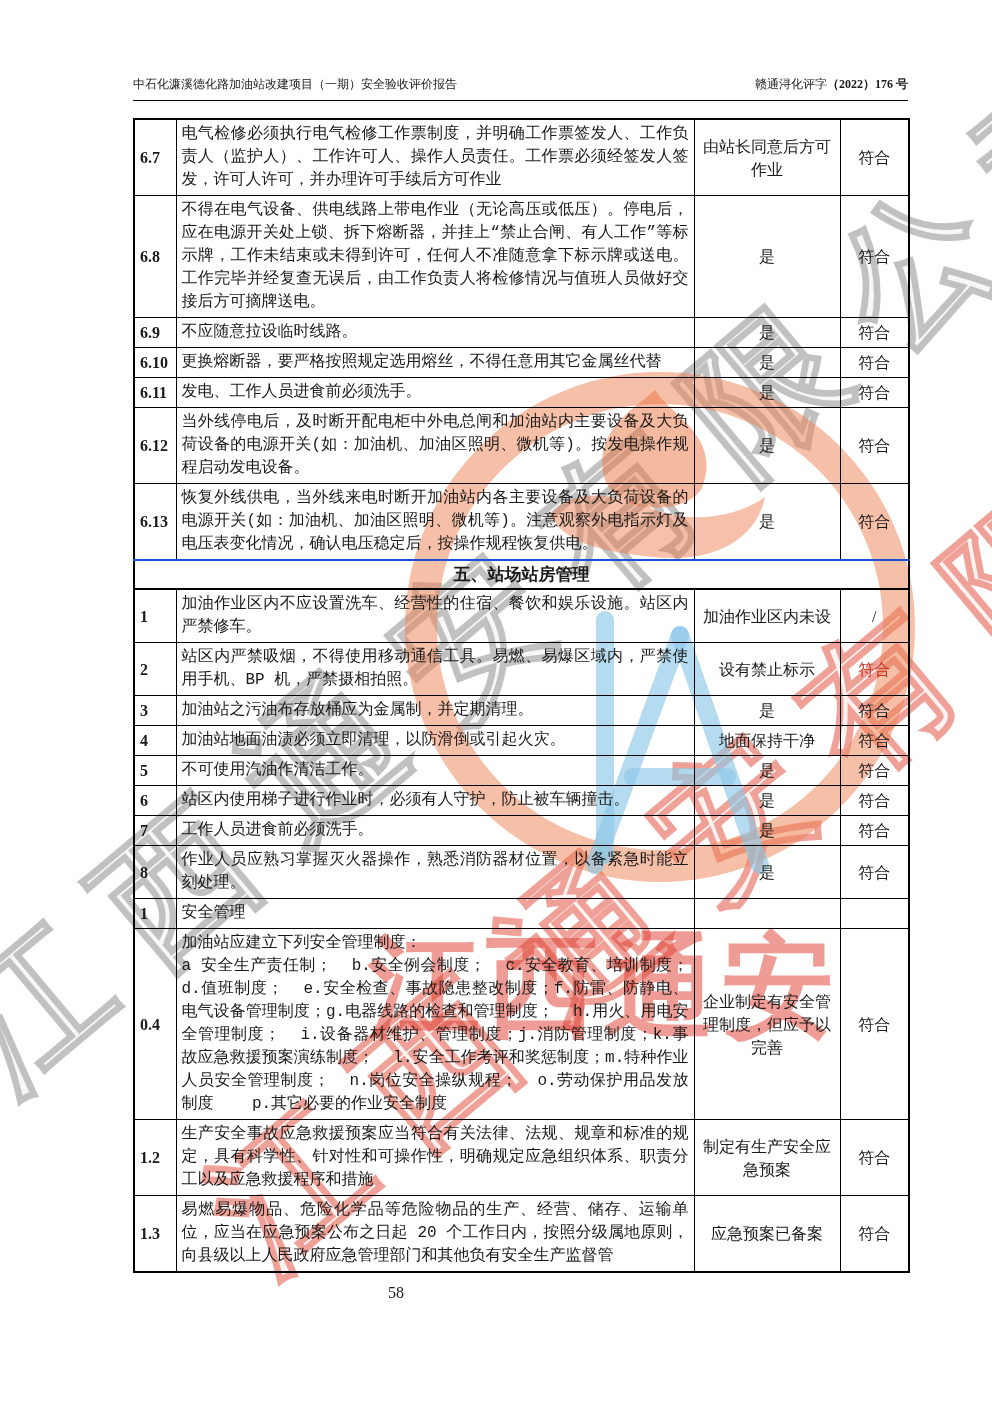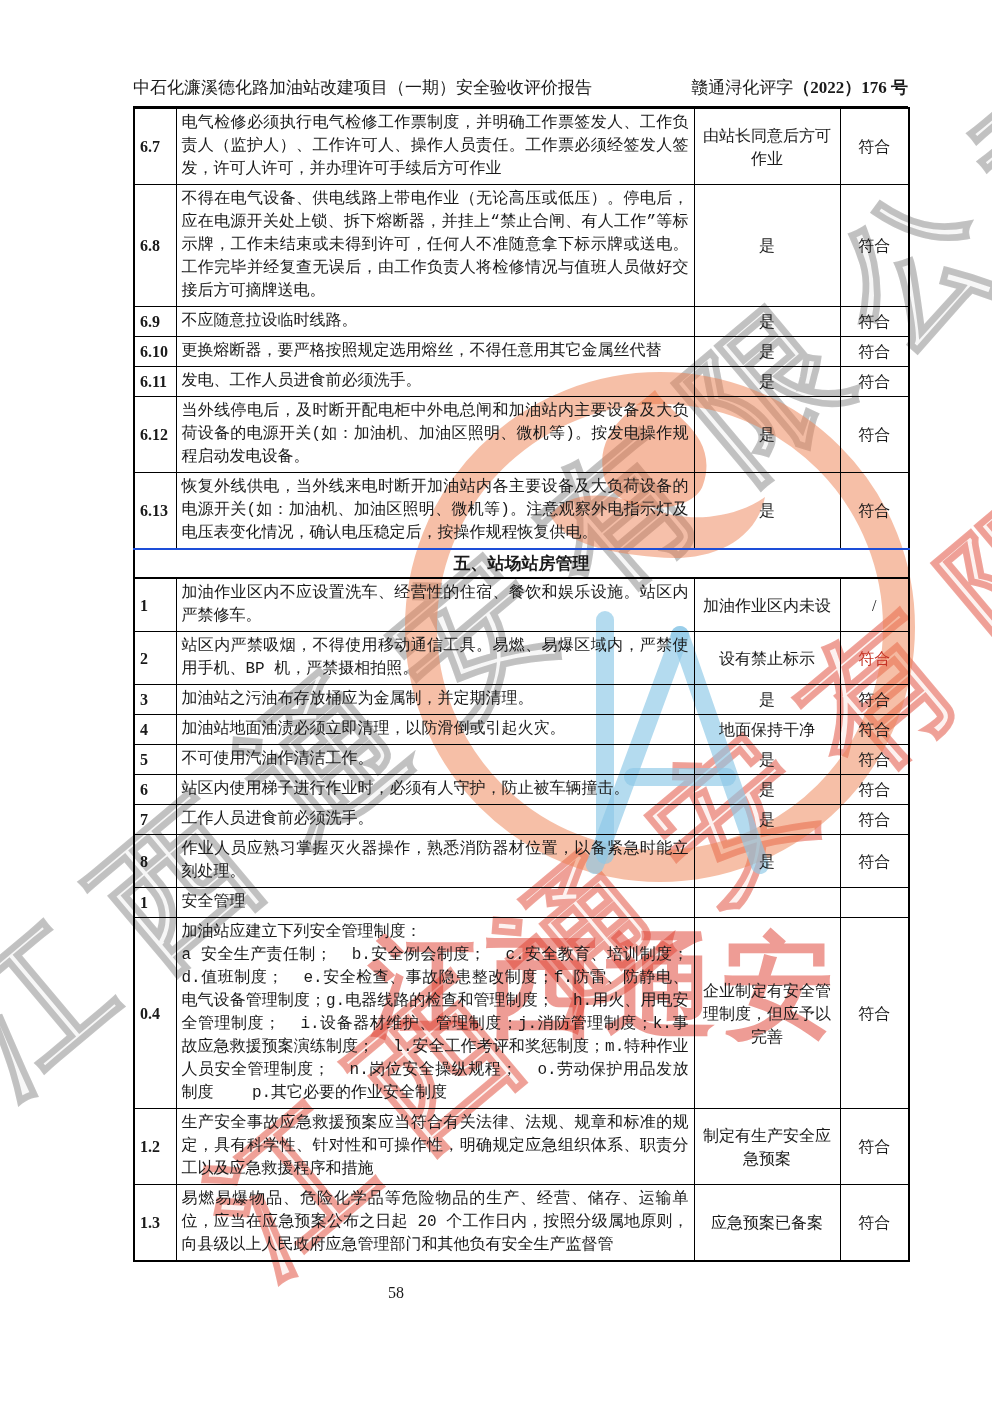--- a/index.html
+++ b/index.html
@@ -26,21 +26,22 @@
   }
   .wm-horizontal {
     left:368px; top:912px; font-size:112px; font-weight:bold;
     font-family:Liberation Sans, sans-serif;
     color:rgba(222,58,44,0.5); letter-spacing:6px; white-space:nowrap;
   }
   
   .doc { position:absolute; left:133px; top:76px; width:775px; z-index:2; }
   .header {
     display:flex; justify-content:space-between; align-items:flex-end;
-    font-size:17px; padding-bottom:7px; border-bottom:1.5px solid #000;
+    font-size:12px; padding-bottom:7px; border-bottom:1.5px solid #000;
+    margin-bottom:17px;
   }
   .header .doc-no b { font-family:"Liberation Serif",serif;text-align:right; }
   table.eval { border-collapse:collapse; width:775px; table-layout:fixed; border:2px solid #000; }
   table.eval td {
     border:1px solid #000; font-size:16px; line-height:23px;
     padding:3px 5px; vertical-align:middle; background:transparent;
   }
   td.no   { text-align:left; font-weight:bold; padding:3px 1px; }
   td.content { text-align:justify; white-space:pre-wrap;font-family:Liberation Mono, monospace; }
   td.content.center { white-space:normal; }

